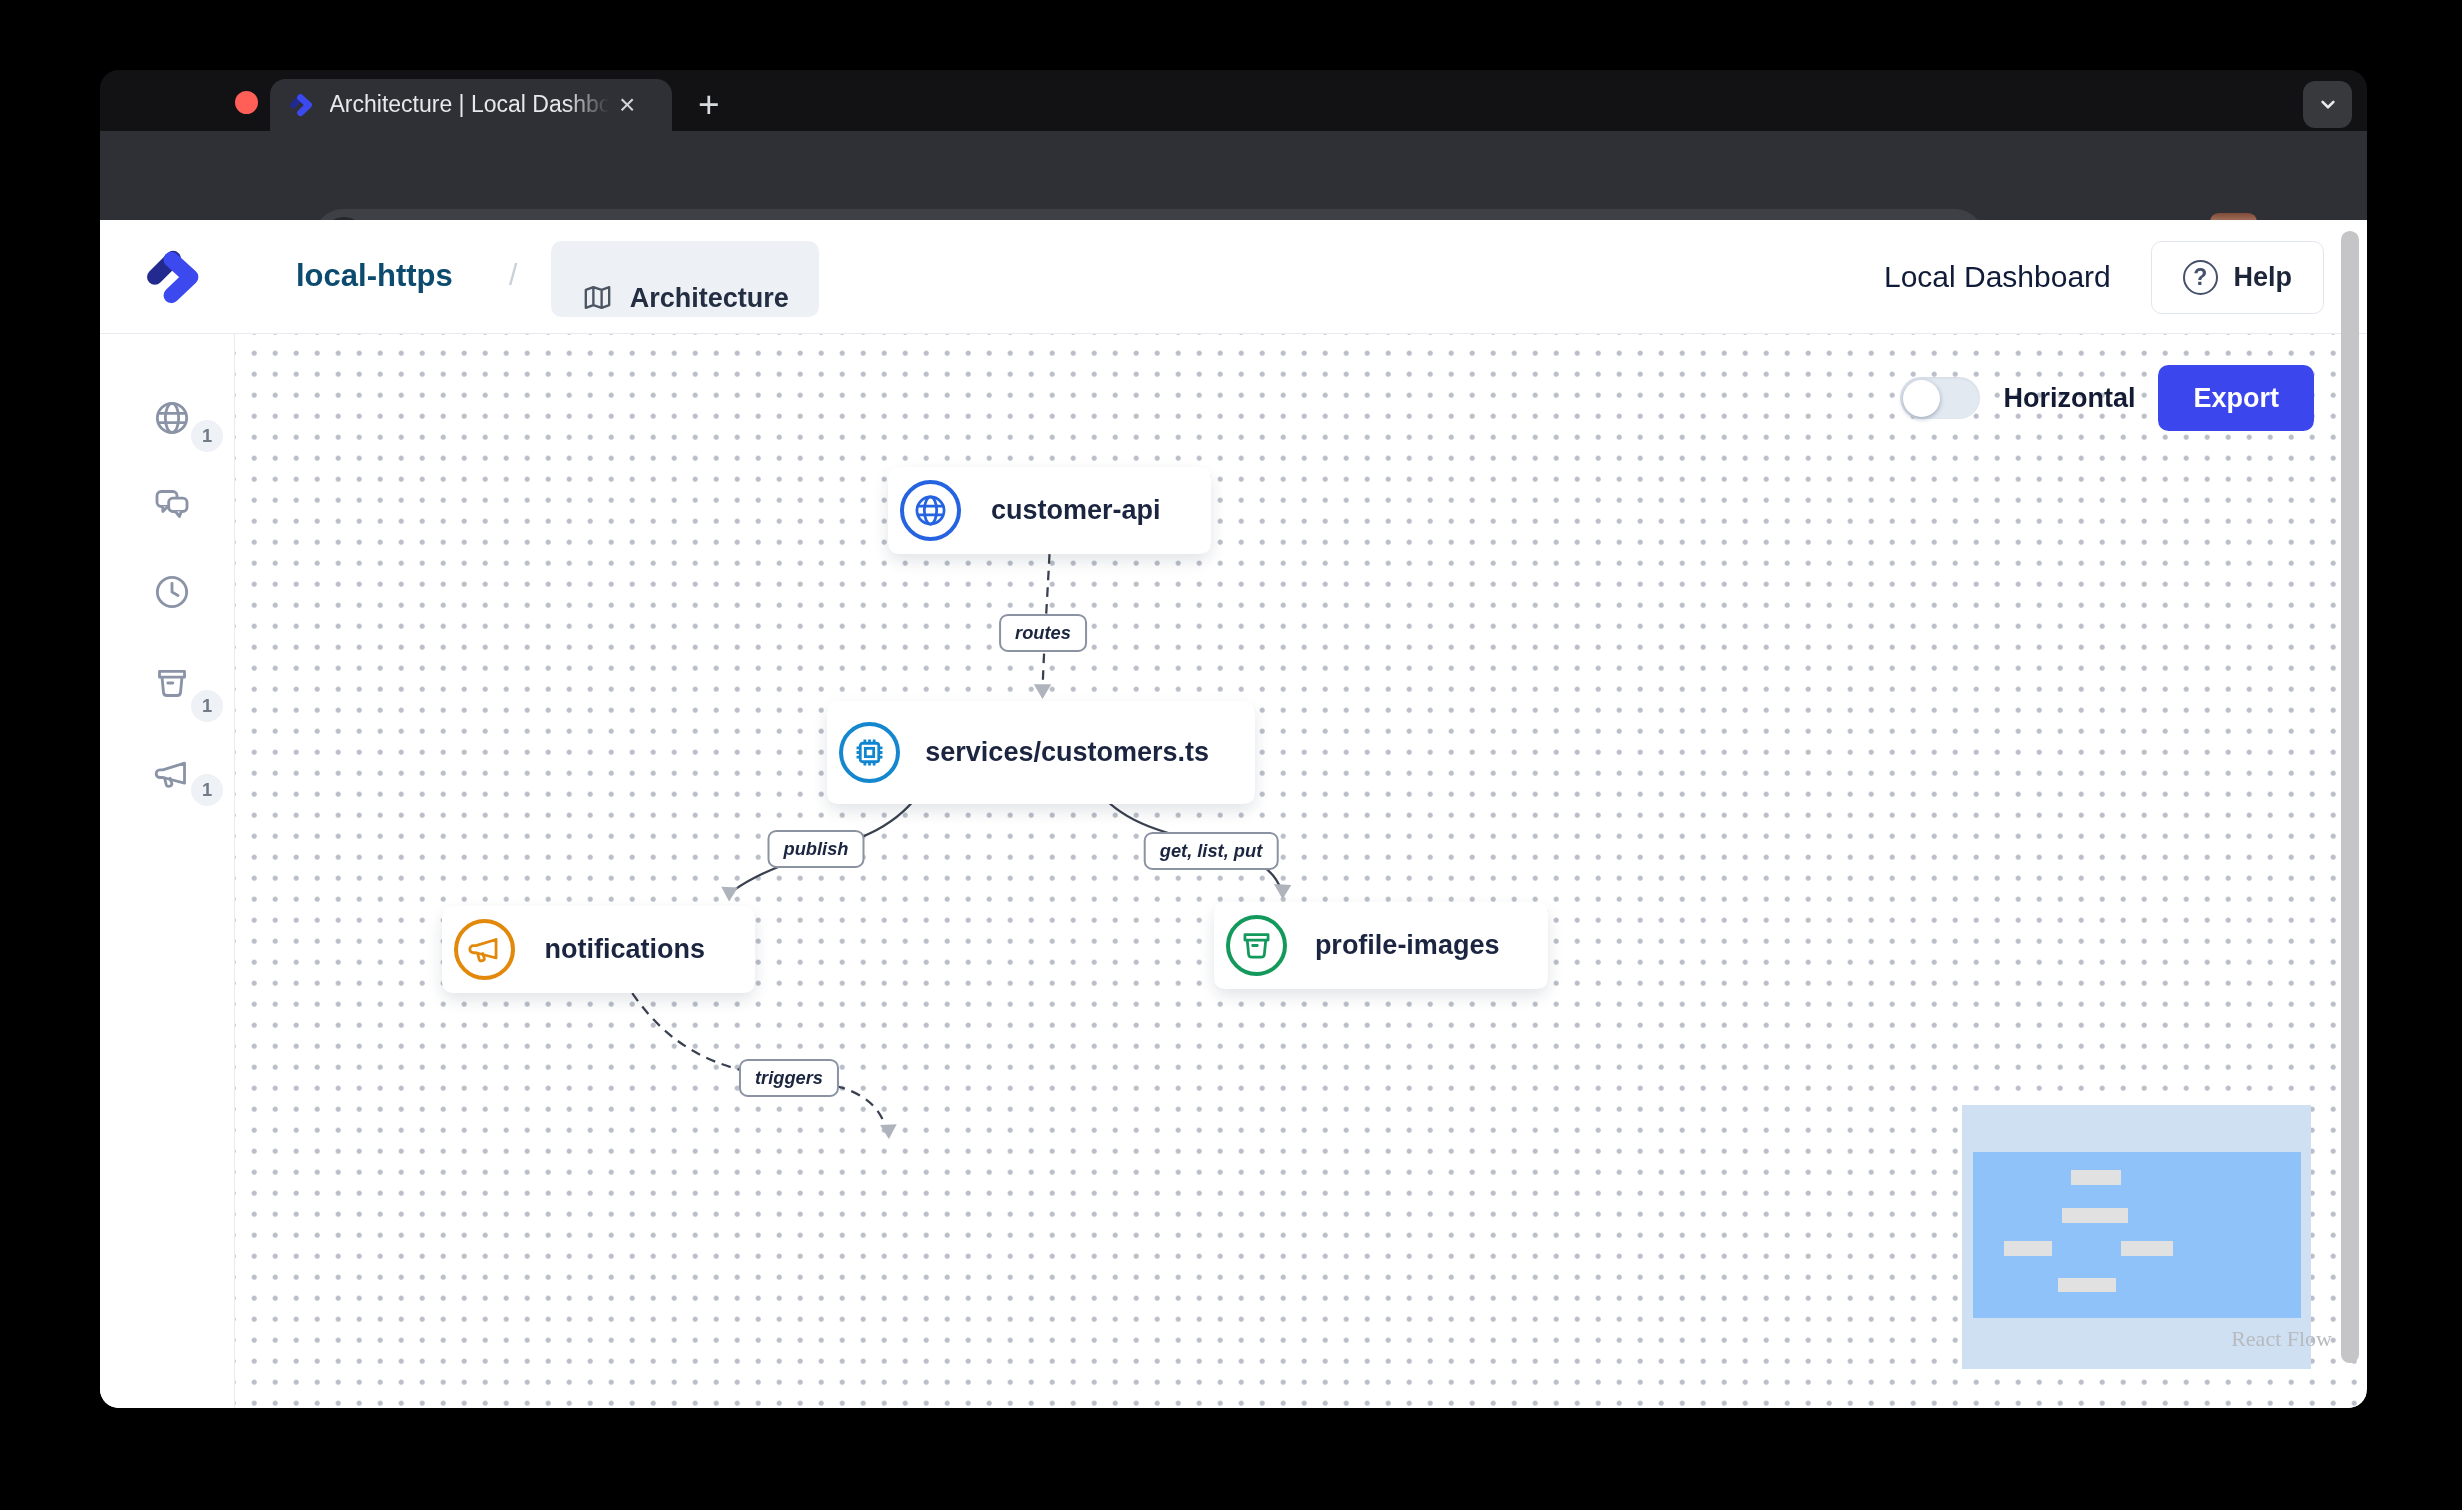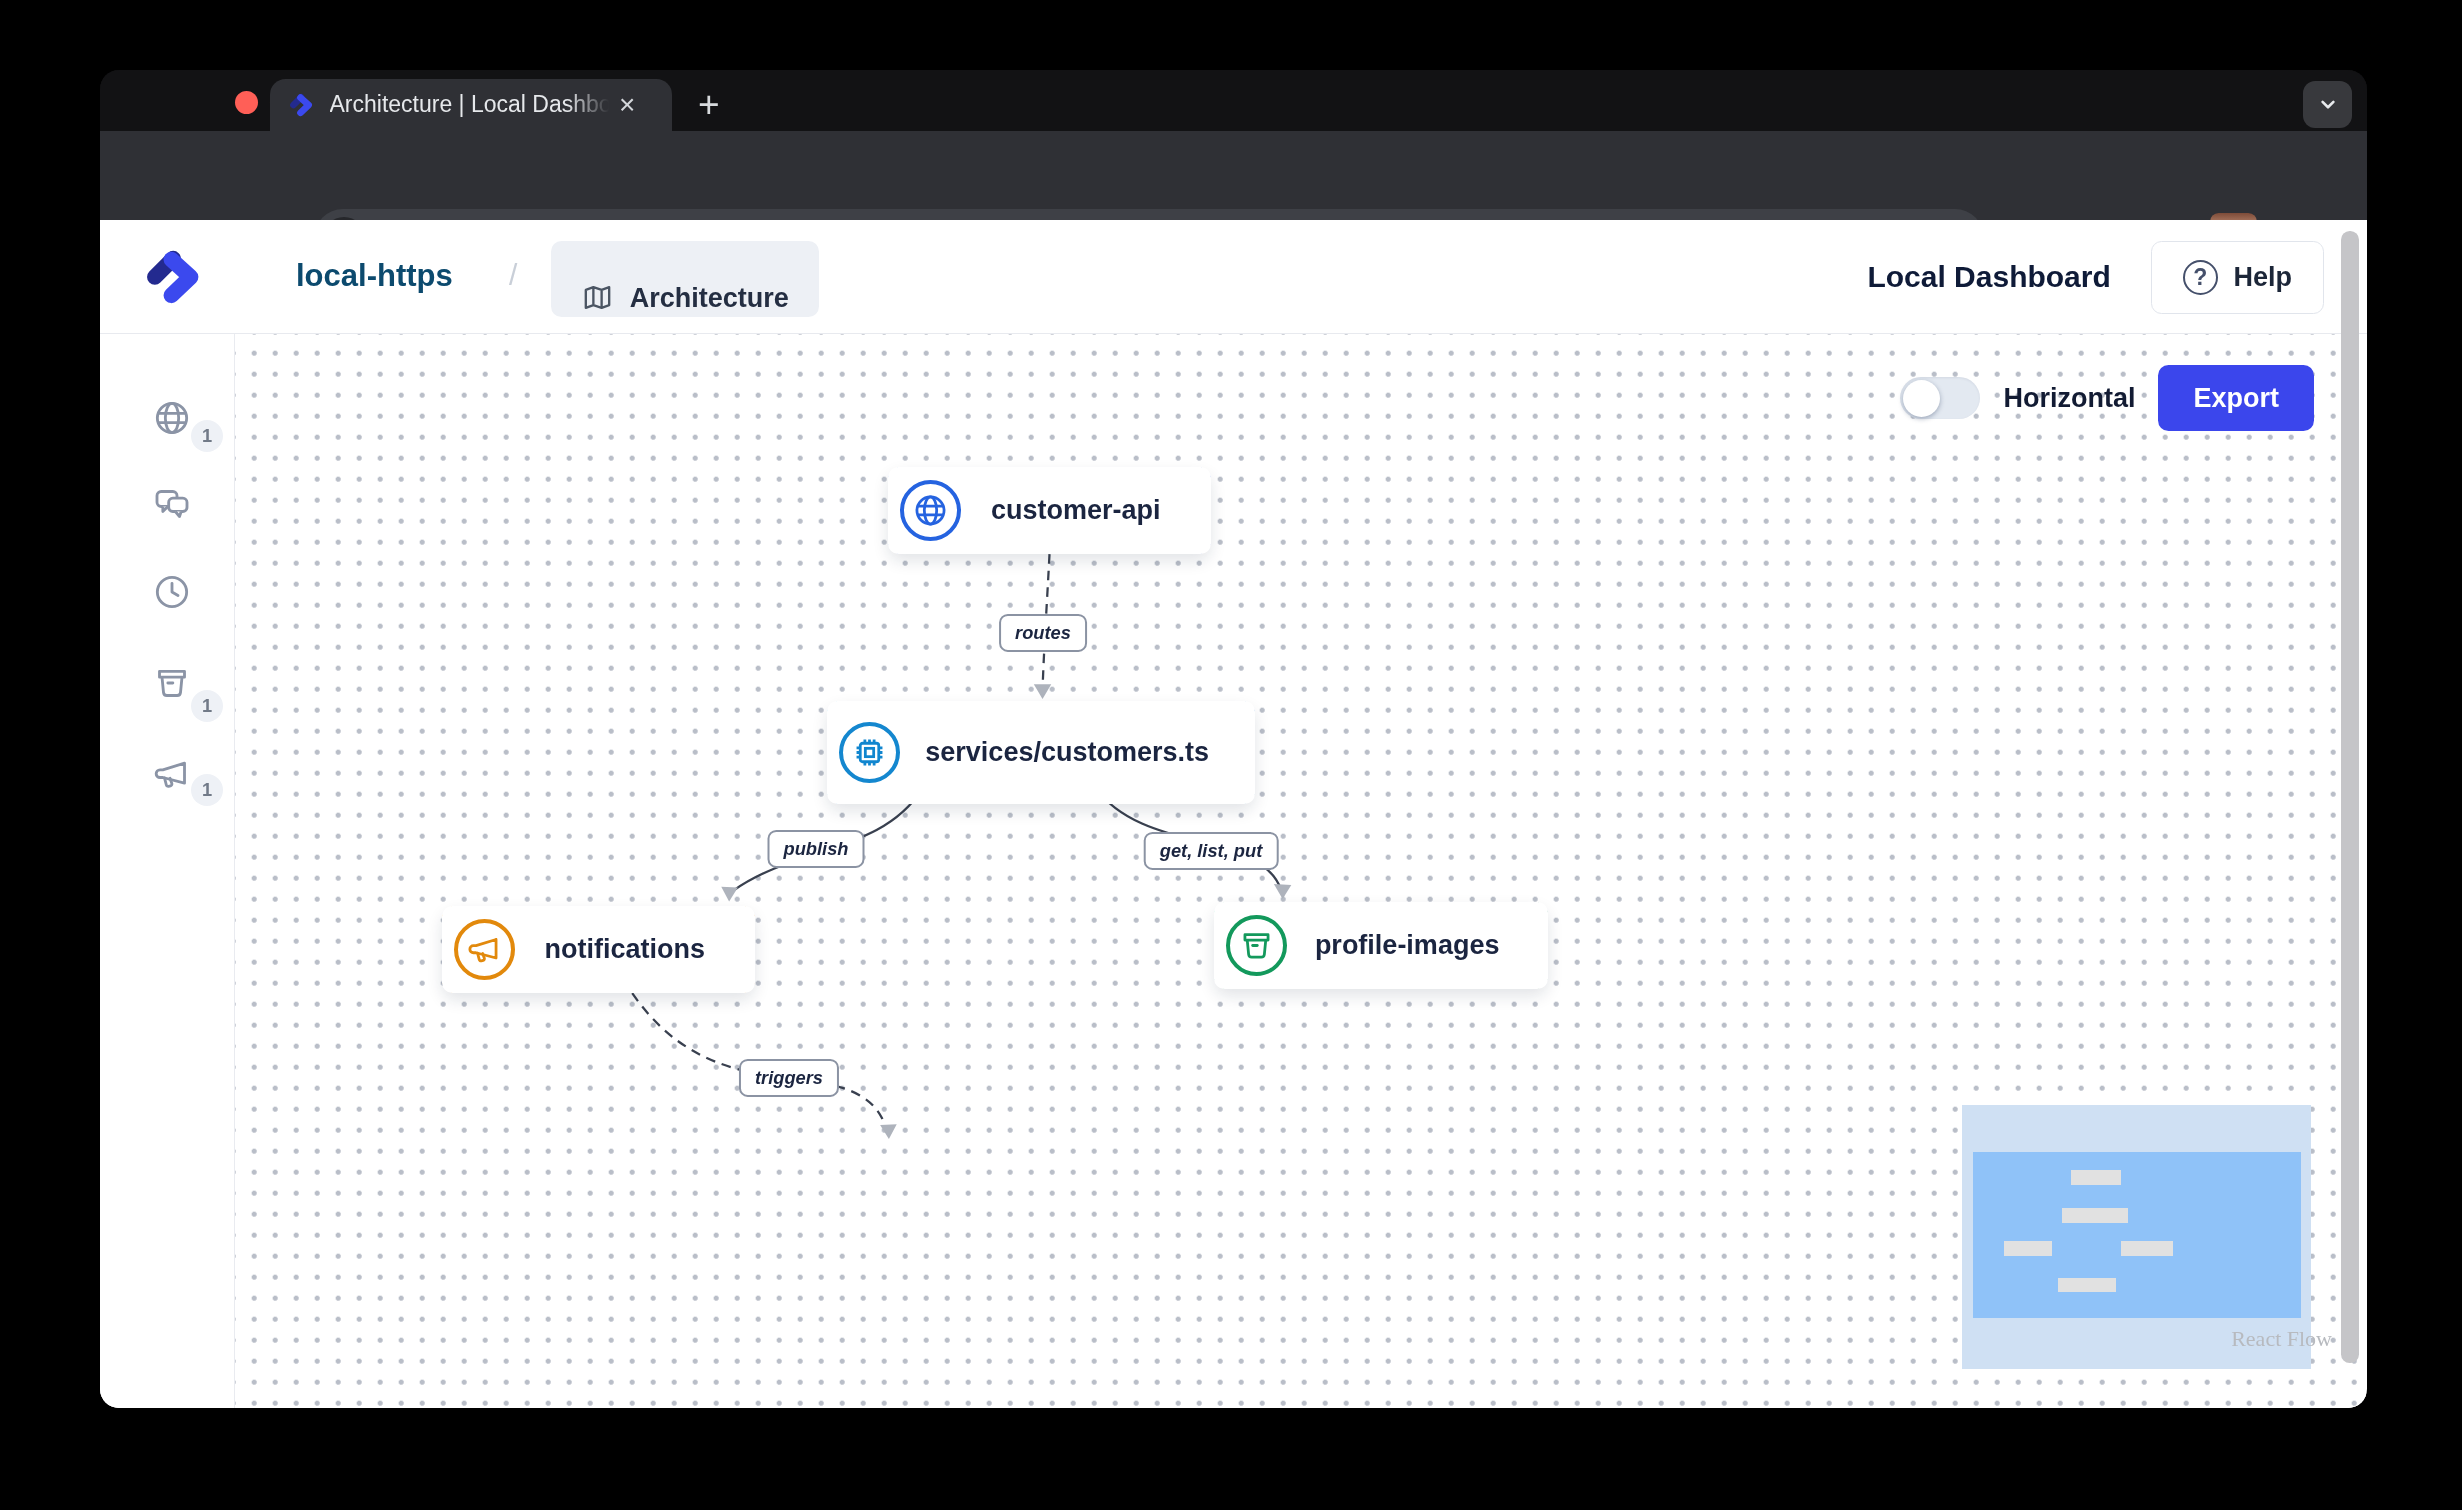--- a/index.html
+++ b/index.html
@@ -48,21 +48,21 @@
   
   .page { position:absolute; left:0; top:150px; width:2267px; height:1188px; background:#fff; }
   .pageheader { position:absolute; left:0; top:0; width:100%; height:114px; background:#fff;
                 border-bottom:1.7px solid #e8eaef; z-index:5; }
   .project-title { position:absolute; left:196px; top:38px; font-size:31px; font-weight:700; color:#0c4a6e; }
   .crumb-sep { position:absolute; left:409px; top:38px; font-size:30px; color:#c9cfd8; font-weight:400; }
   .arch-chip { position:absolute; left:451px; top:21px; height:76px; padding:3px 30px; background:#edf0f5;
                border-radius:10.5px; display:flex; align-items:flex-end; gap:15.7px; }
   .arch-chip span { font-size:27px; font-weight:600; color:#242e42; }
   .hdr-right { position:absolute; right:43px; top:0; height:114px; display:flex; align-items:center; gap:40px; }
-  .env-label { font-size:30px; font-weight:700; color:#0f1b38; }
+  .env-label { font-size:30px; font-weight:400; color:#0f1b38; }
   .help-btn { height:73px; padding:0 31px; background:#fff; border:1.7px solid #e1e5ec; border-radius:10.5px;
               display:flex; align-items:center; gap:15.7px; }
   .qcircle { width:35px; height:35px; border-radius:50%; border:2.6px solid #45506b; color:#45506b;
              font-size:23px; font-weight:700; display:flex; align-items:center; justify-content:center; }
   .help-btn span.lbl { font-size:27px; font-weight:600; color:#1c2638; }
 
   
   .sidebar { position:absolute; left:0; top:114px; width:135px; height:1074px; background:#fff;
              border-right:1.7px solid #e9ebf0; z-index:4; }
   .side-ic { position:absolute; left:52px; width:40px; height:40px; color:#8b94a6; }

